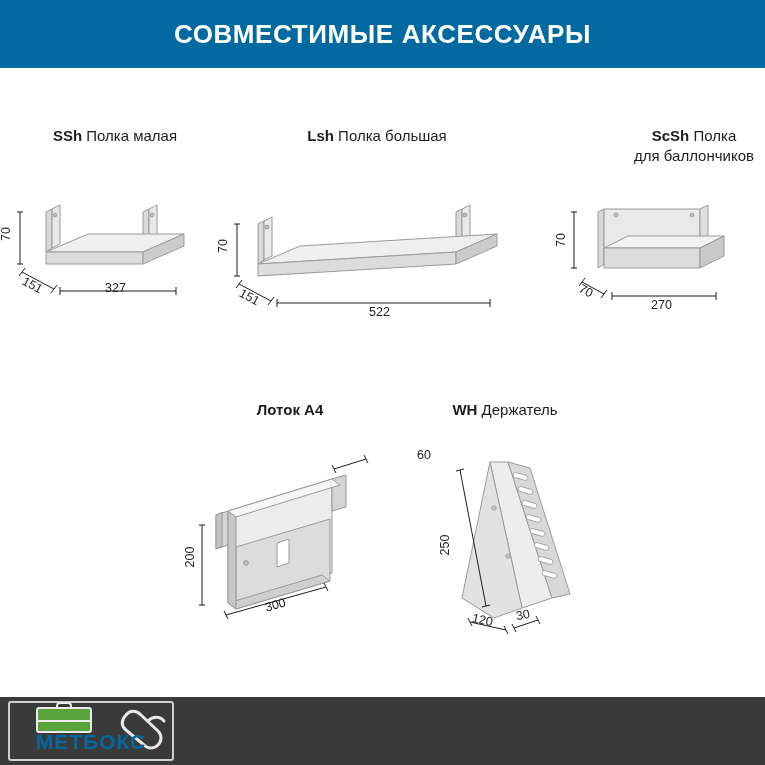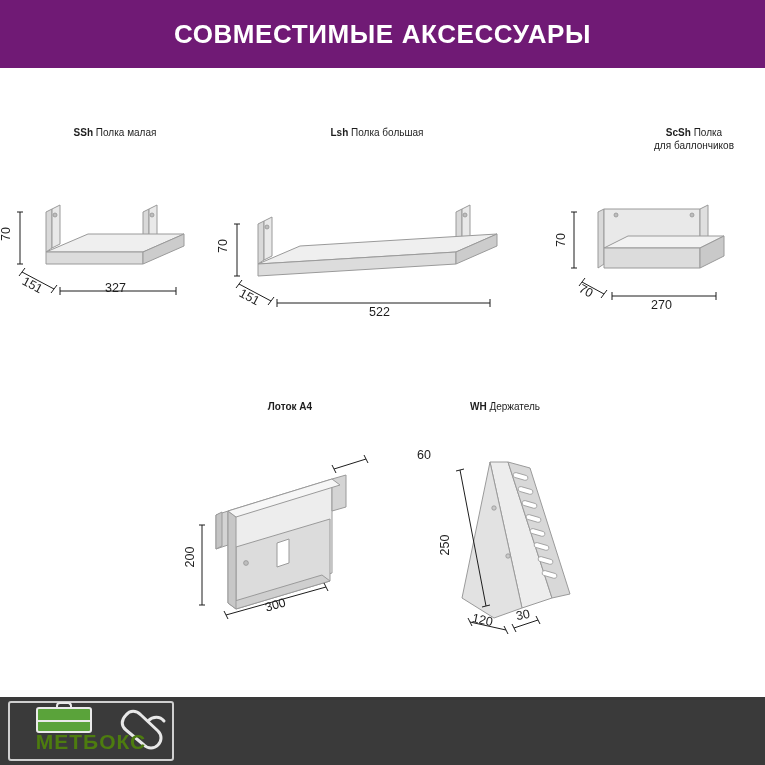--- a/index.html
+++ b/index.html
@@ -20,41 +20,41 @@
     height: 765px;
     background: #ffffff;
   }
 
   
   .header-bar {
     position: absolute;
     left: 0; top: 0;
     width: 765px;
     height: 68px;
-    background: #701a75;
+    background: #0369a1;
     display: flex;
     align-items: center;
     justify-content: center;
   }
   .header-title {
     color: #ffffff;
     font-size: 26px;
     font-weight: bold;
     letter-spacing: 0.6px;
     text-transform: uppercase;
     text-align: center;
     font-family: "Liberation Sans", sans-serif;
   }
 
   
   .item {
     position: absolute;
   }
   .item-caption {
-    font-size: 10px;
+    font-size: 15px;
     color: #1d1d1d;
     line-height: 1.32;
     text-align: center;
     font-family: "Liberation Sans", sans-serif;
   }
   .item-caption .code {
     font-weight: bold;
   }
 
   .figure {
@@ -127,21 +127,21 @@
     width: 56px;
     height: 2px;
     background: #eaeaea;
   }
   .logo-text {
     position: absolute;
     left: 9px;
     top: 29px;
     width: 148px;
     text-align: center;
-    color: #4d7c0f;
+    color: #0369a1;
     font-size: 21px;
     font-weight: bold;
     letter-spacing: 1px;
     font-family: "Liberation Sans", sans-serif;
   }
   .logo-wrench {
     position: absolute;
     right: 6px;
     top: 8px;
     width: 50px;

